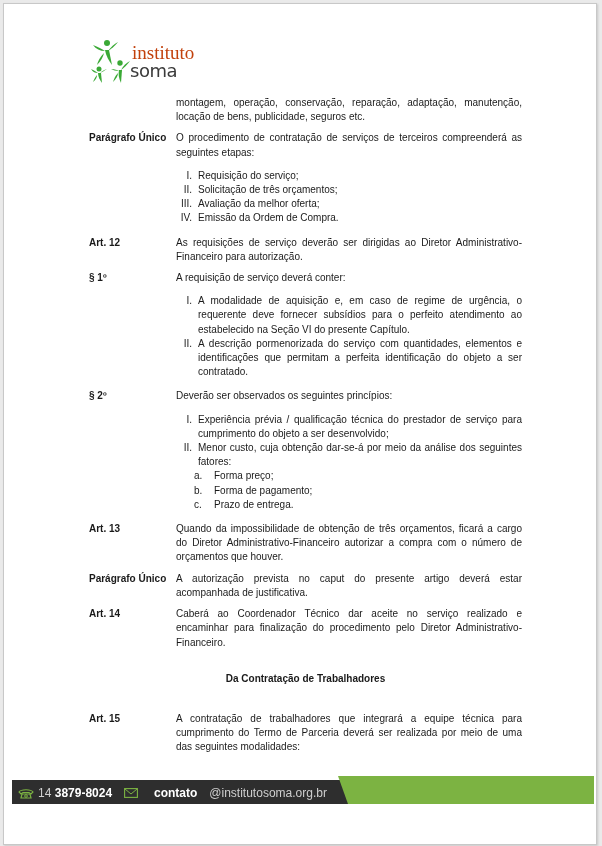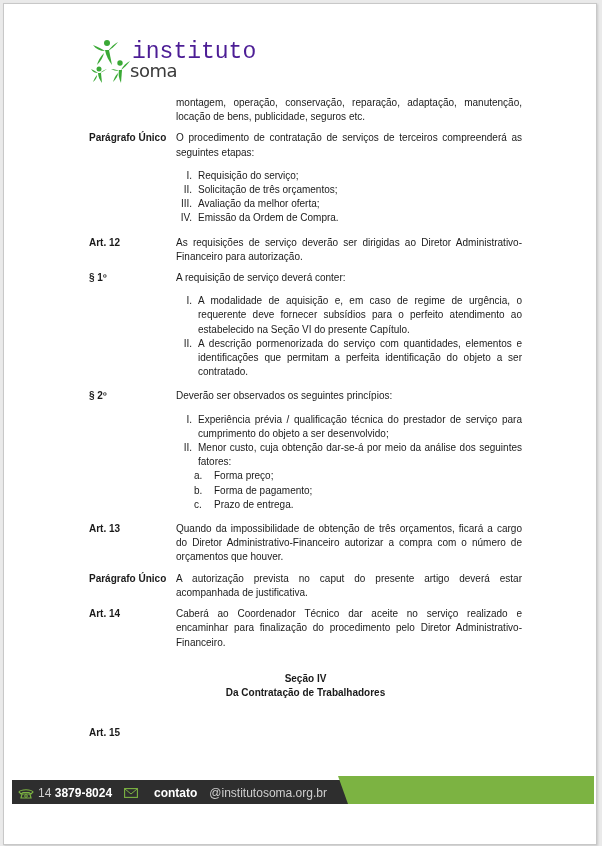--- a/index.html
+++ b/index.html
@@ -19,22 +19,22 @@
       box-shadow: 1px 1px 2px rgba(0,0,0,0.15);
     }
     .logo {
       position: absolute;
       left: 86px; top: 35px;
       height: 46px; width: 140px;
     }
     .logo svg.mark { position: absolute; left: 0; top: 0; }
     .logo .w1 {
       position: absolute; left: 42px; top: 4px;
-      font-family: Liberation Mono, monospace;
-      font-size: 23px; color: #4c1d95; letter-spacing: 0px;
+      font-family: Liberation Serif, serif;
+      font-size: 19px; color: #c2410c; letter-spacing: 0px;
       line-height: 19px;
     }
     .logo .w2 {
       position: absolute; left: 40px; top: 18px;
       font-family: "DejaVu Sans", sans-serif;
       font-size: 18px; color: #3b3b3b; line-height: 27px;
       letter-spacing: -0.5px;
     }
     .doc {
       position: absolute;
@@ -217,26 +217,26 @@
       <div class="body">A autorização prevista no caput do presente artigo deverá estar acompanhada de justificativa.</div>
     </div>
     <div class="gap"></div>
 
     <div class="row">
       <div class="lbl">Art. 14</div>
       <div class="body">Caberá ao Coordenador Técnico dar aceite no serviço realizado e encaminhar para finalização do procedimento pelo Diretor Administrativo-Financeiro.</div>
     </div>
 
     <div style="height:22px"></div>
-    <div class="section">Seção IV</div>
     <div class="section">Da Contratação de Trabalhadores</div>
     <div style="height:26px"></div>
 
     <div class="row">
       <div class="lbl">Art. 15</div>
+      <div class="body">A contratação de trabalhadores que integrará a equipe técnica para cumprimento do Termo de Parceria deverá ser realizada por meio de uma das seguintes modalidades:</div>
     </div>
   </div>
 
   <div class="footer">
     <div class="dark"></div>
     <div class="green"></div>
 
     <div class="item phone">
       <svg class="ic" width="16" height="11" viewBox="0 0 16 11">
         <path d="M1 4 C3 1 13 1 15 4 L13 6 L11 4.5 L5 4.5 L3 6 Z" fill="none" stroke="#7cb342" stroke-width="1.2"></path>

